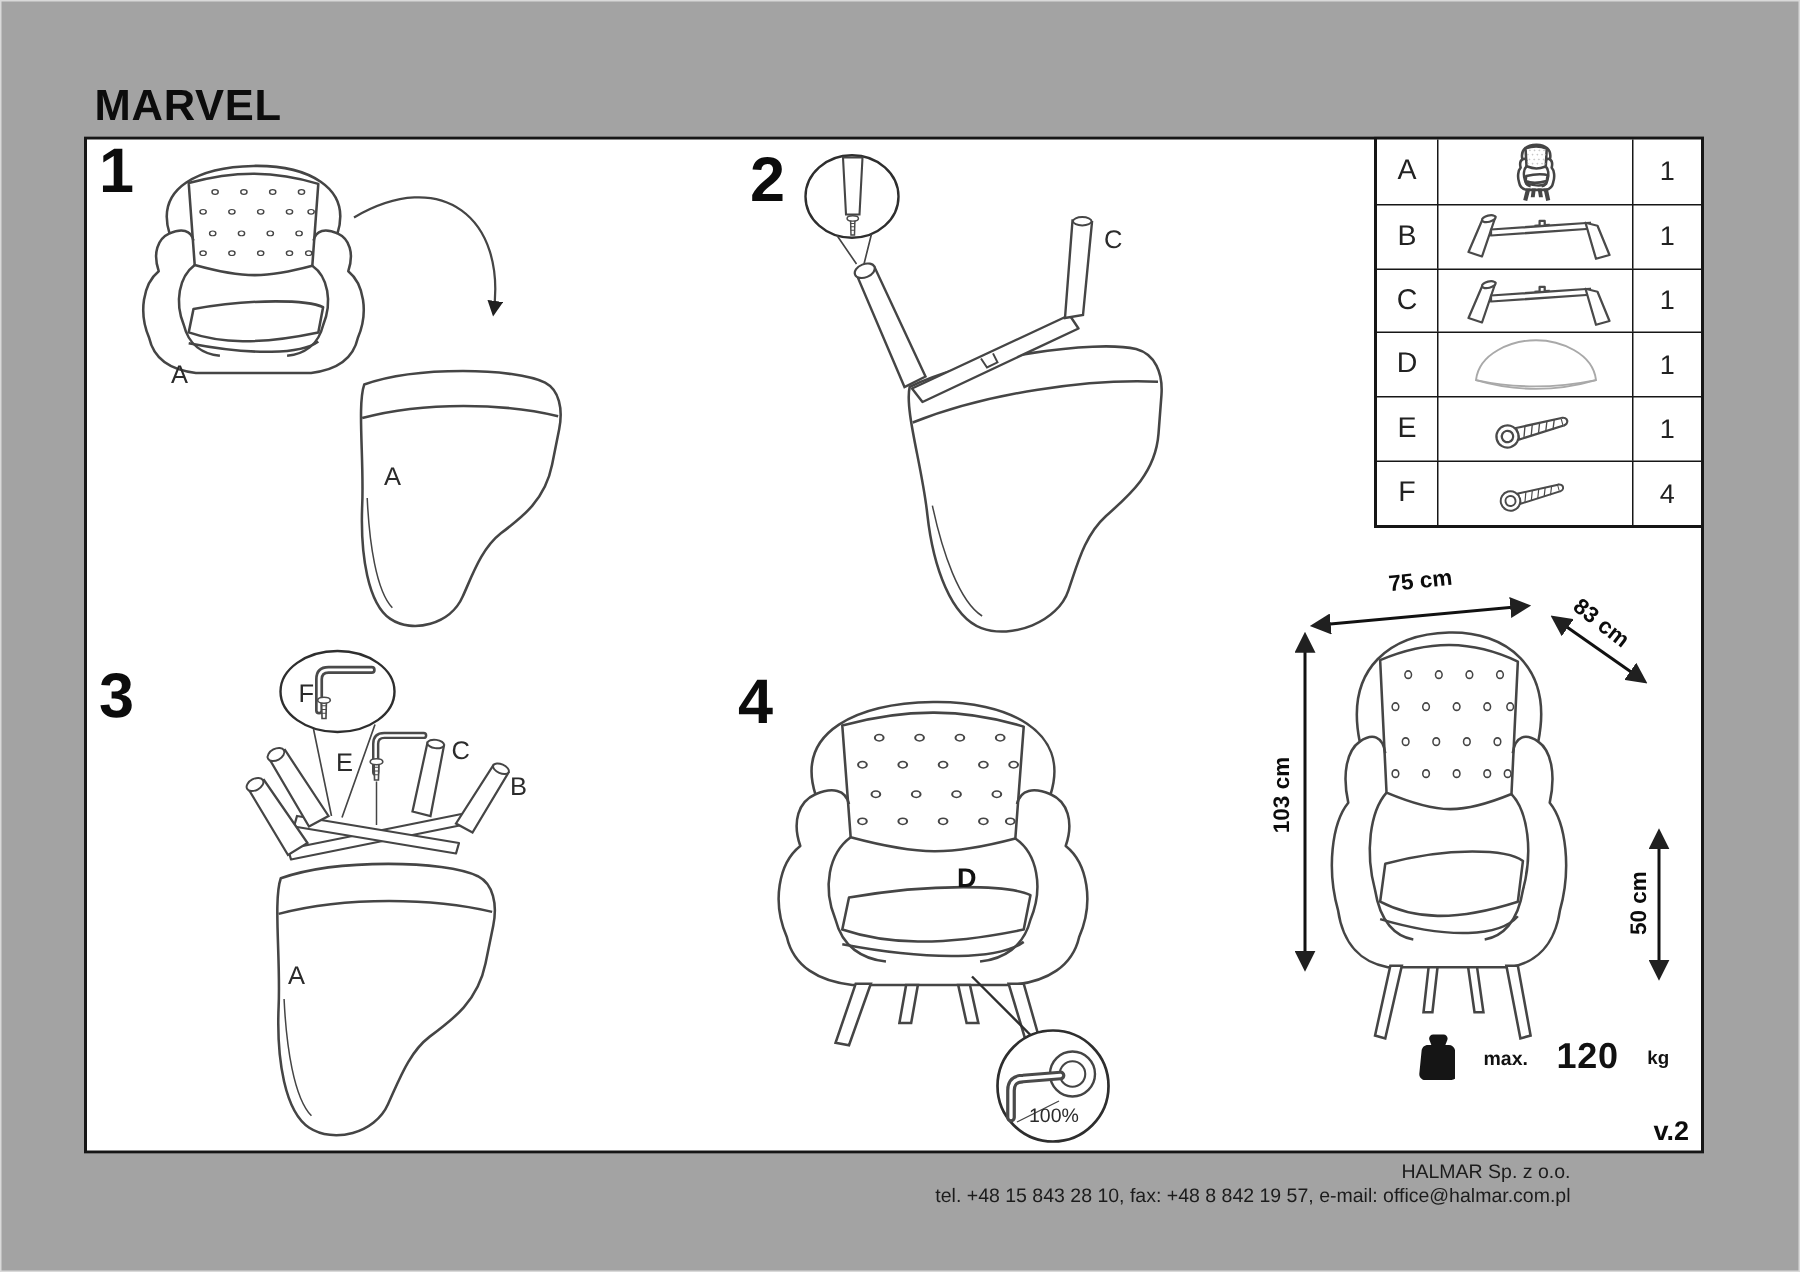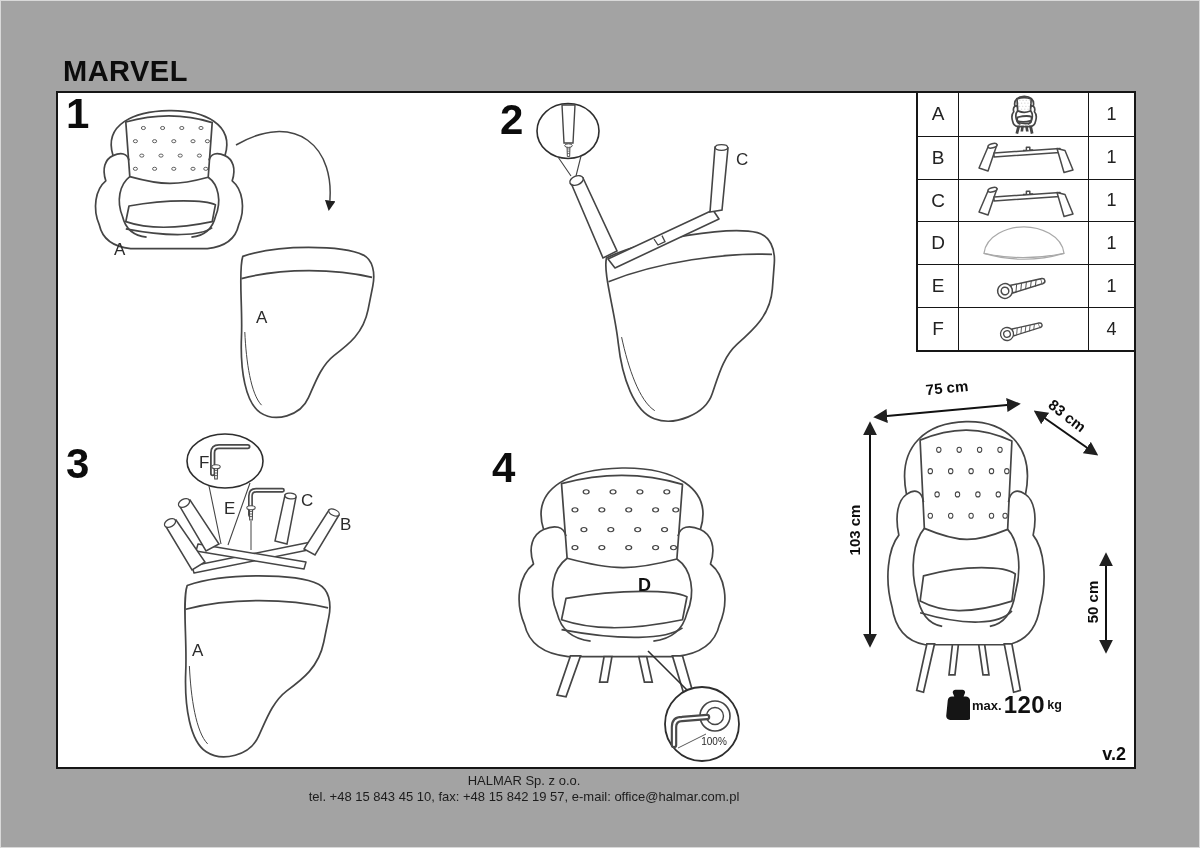--- a/index.html
+++ b/index.html
@@ -4,35 +4,35 @@
 <style>
   html,body{margin:0;padding:0;background:#fff;}
   .page{position:relative;width:1200px;height:848px;background:#a3a3a3;overflow:hidden;
         font-family:"Liberation Sans", sans-serif;color:#111;border:1px solid #d9d9d9;box-sizing:border-box;}
   .title{position:absolute;left:62px;top:54px;font-size:29px;font-weight:700;letter-spacing:.5px;color:#0c0c0c;}
   .board{position:absolute;left:55px;top:90px;width:1076px;height:674px;border:2px solid #161616;background:#fff;}
   .art{position:absolute;left:0;top:0;}
   .stepnum{position:absolute;font-size:42px;font-weight:700;color:#0c0c0c;line-height:1;}
   .lbl{position:absolute;font-size:17px;color:#2b2b2b;line-height:1;}
   .lbl-b{font-weight:700;font-size:18px;color:#111;}
-  .lbl-s{font-size:10px;width:56px;text-align:center;}
+  .lbl-s{font-size:13px;width:56px;text-align:left;}
   .dim{position:absolute;width:90px;height:18px;font-size:15px;font-weight:700;text-align:center;color:#0c0c0c;line-height:18px;}
   
   .ptable{position:absolute;top:-2px;right:-2px;width:216px;height:257px;border:2px solid #161616;
           display:grid;grid-template-columns:40px 1fr 46px;grid-auto-rows:1fr;background:#fff;}
   .pt-cell{display:flex;align-items:center;justify-content:center;border-top:1.5px solid #161616;border-left:1.5px solid #161616;}
   .pt-r0{border-top:none;} .pt-c0{border-left:none;}
   .pt-letter{font-size:19px;color:#222;} .pt-qty{font-size:18px;color:#222;}
   
-  .weight{position:absolute;left:886px;top:592px;display:flex;align-items:center;gap:2px;}
+  .weight{position:absolute;left:886px;top:592px;display:flex;align-items:center;gap:19px;}
   .weight .wprefix{font-size:13px;font-weight:700;color:#111;}
   .weight .wvalue{font-size:24px;font-weight:700;color:#111;letter-spacing:.5px;text-align:right;}
   .weight .wunit{font-size:12.5px;font-weight:700;color:#111;}
   .version{position:absolute;right:8px;bottom:2px;font-size:18px;font-weight:700;color:#0c0c0c;}
-  .footer{position:absolute;left:0;top:772px;width:1046px;text-align:center;font-size:13px;color:#1c1c1c;line-height:15.5px;}
+  .footer{position:absolute;left:0;top:772px;width:1046px;text-align:right;font-size:13px;color:#1c1c1c;line-height:15.5px;}
 </style>
 </head>
 <body>
 
 <div class="page">
 
   <div class="title">MARVEL</div>
 
   <div class="board">
 
@@ -273,16 +273,16 @@
       <span class="wprefix">max.</span>
       <span class="wvalue">120</span>
       <span class="wunit">kg</span>
     </div>
 
     <div class="version">v.2</div>
   </div>
 
   <div class="footer">
     <div>HALMAR Sp. z o.o.</div>
-    <div>tel. +48 15 843 45 10, fax: +48 15 842 19 57, e-mail: office@halmar.com.pl</div>
+    <div>tel. +48 15 843 28 10, fax: +48 8 842 19 57, e-mail: office@halmar.com.pl</div>
   </div>
 
 </div>
 
 </body></html>

